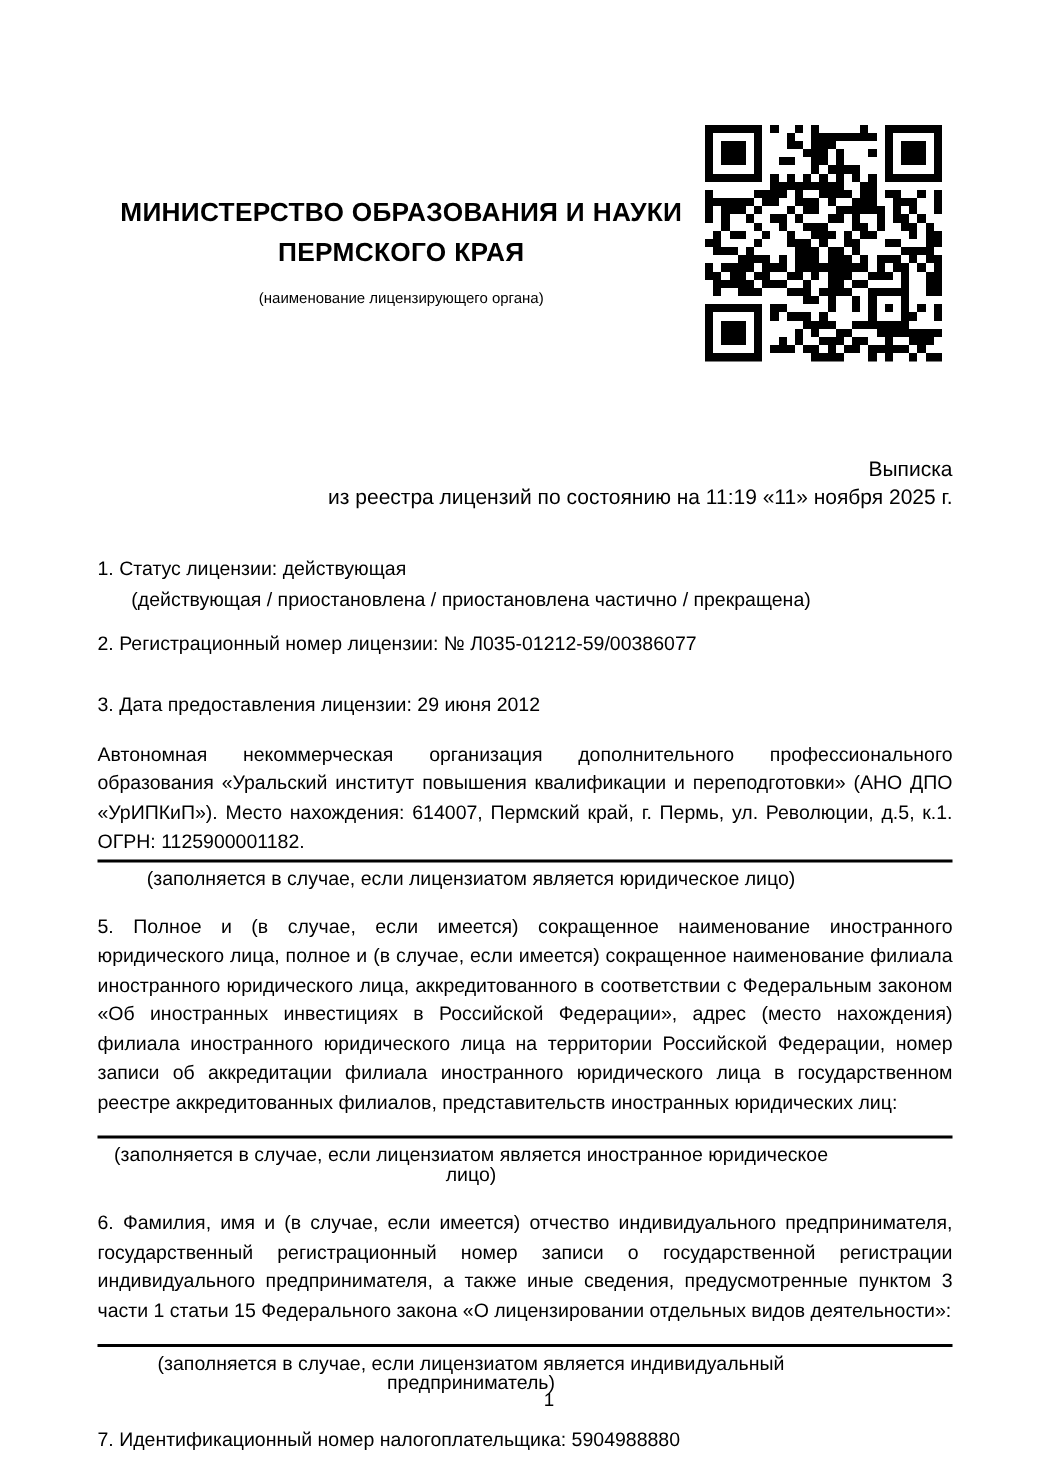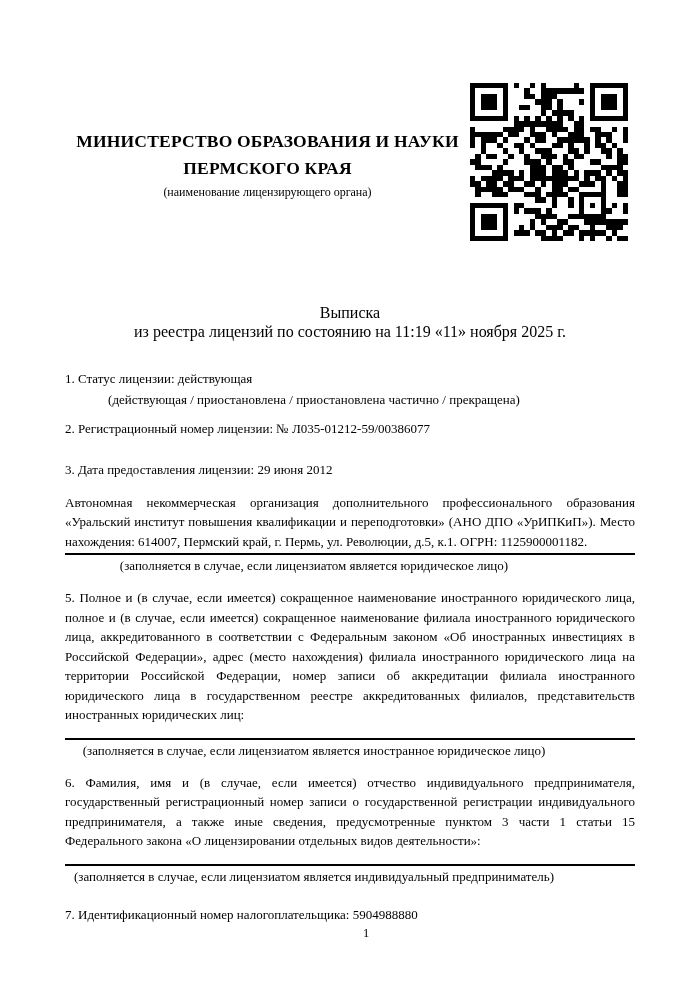--- a/index.html
+++ b/index.html
@@ -1,31 +1,31 @@
 <!DOCTYPE html>
 <html><head>
 <meta charset="utf-8">
 <style>
   html,body{margin:0;padding:0;background:#ffffff;}
   .page{
     position:relative;
     width:668px;height:989px;
     background:#ffffff;
     color:#000;
-    font-family:Liberation Serif, serif;
+    font-family:Liberation Sans, sans-serif;
     box-sizing:border-box;
     padding:0 33px 0 65px;
     overflow:hidden;
   }
   .header-row{display:flex;align-items:flex-start;}
   .header-left{width:430px;text-align:center;margin-top:128px;}
   .org-name{font-weight:bold;font-size:17.5px;line-height:27px;letter-spacing:.2px;}
-  .org-caption{font-size:12px;margin-top:3px;}
+  .org-caption{font-size:10px;margin-top:12px;}
   .qr-wrap{margin-left:auto;margin-top:83px;margin-right:7px;width:158px;height:158px;line-height:0;}
-  .doc-title{ text-align:center;margin-top:62px;font-size:16px;line-height:19px;}
+  .doc-title{ text-align:right;margin-top:62px;font-size:14px;line-height:19px;}
   .items{margin-top:28px;font-size:13px;line-height:19.5px;}
   .item{margin:0 0 13px 0;}
   .line{margin:0;}
   .para{margin:0;text-align:justify;}
   .caption{
     font-size:13px;line-height:13px;
     text-align:center;
     margin-right:72px;           
     margin-top:4px;
   }

